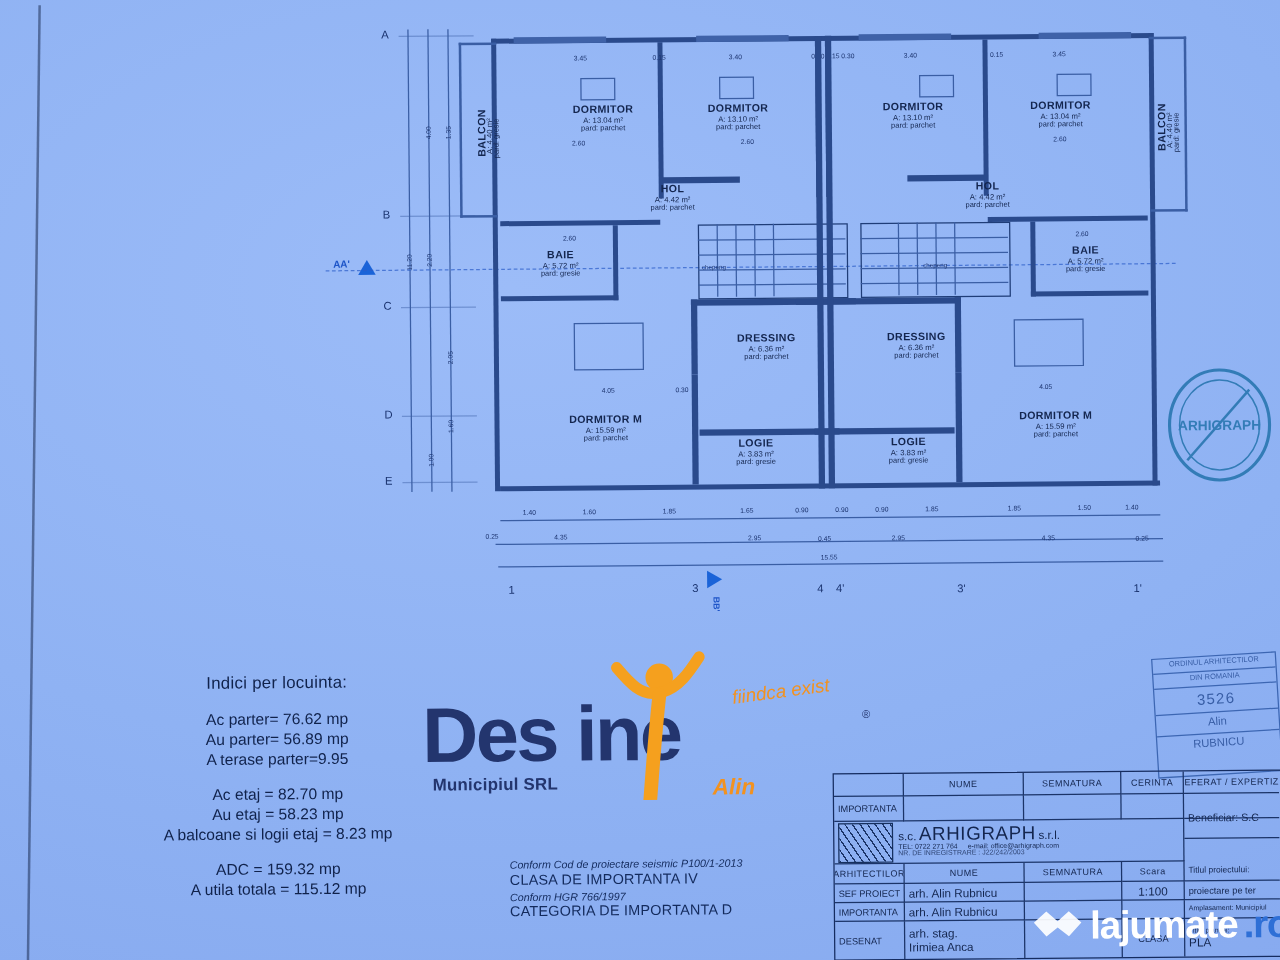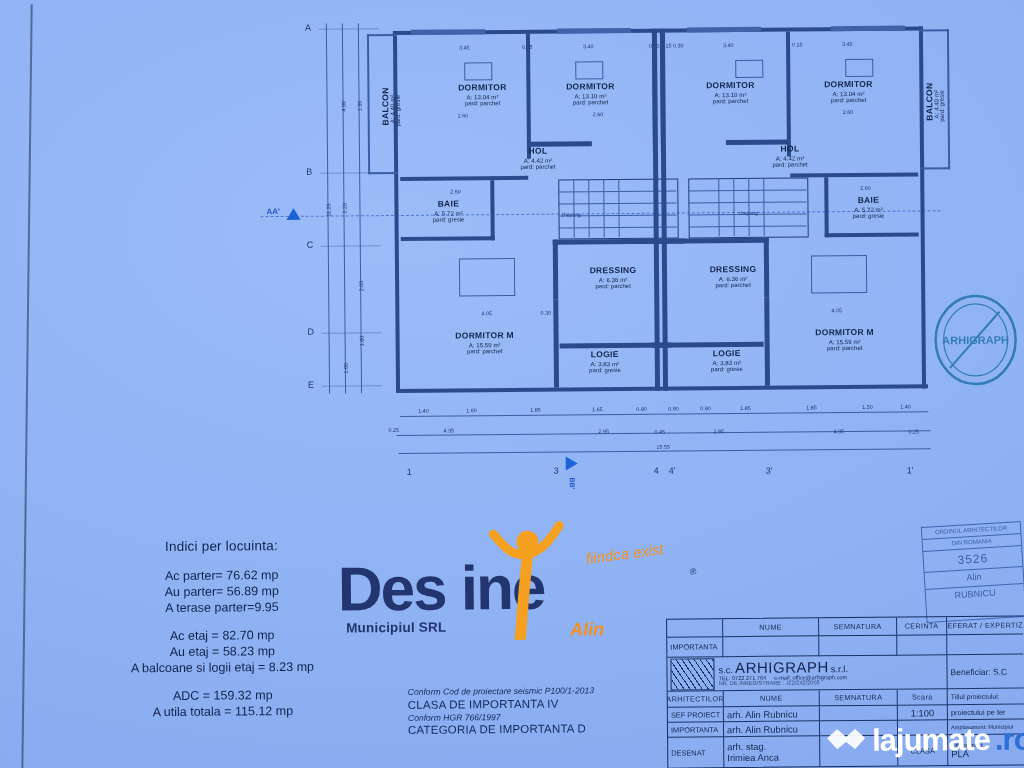--- a/index.html
+++ b/index.html
@@ -440,33 +440,33 @@
           <span class="big">ARHIGRAPH</span>
           <span class="mid">s.r.l.</span>
         </div>
         <div style="display:flex;gap:8px;">
           <span class="sm">TEL: 0722 271 764</span>
           <span class="sm">e-mail: office@arhigraph.com</span>
         </div>
         <div class="sm" style="opacity:.8;">NR. DE INREGISTRARE : J22/242/2003</div>
       </div>
     </div>
-    <div class="c nb" style="left:280px;top:38px;width:76px;height:34px;font-size:8.5px;">Beneficiar: S.C</div>
+    <div class="c nb" style="left:280px;top:20px;width:76px;height:34px;font-size:8.5px;">Beneficiar: S.C</div>
 
     <div class="c hd ctr" style="left:0;top:72px;width:56px;height:16px;">ARHITECTILOR</div>
     <div class="c hd ctr" style="left:56px;top:72px;width:96px;height:16px;">NUME</div>
     <div class="c hd ctr" style="left:152px;top:72px;width:78px;height:16px;">SEMNATURA</div>
     <div class="c hd ctr" style="left:230px;top:72px;width:50px;height:16px;">Scara</div>
     <div class="c nb" style="left:280px;top:72px;width:76px;height:16px;font-size:6.8px;">Titlul proiectului:</div>
 
     <div class="c" style="left:0;top:88px;width:56px;height:15px;">SEF PROIECT</div>
     <div class="c mid" style="left:56px;top:88px;width:96px;height:15px;">arh. Alin Rubnicu</div>
     <div class="c" style="left:152px;top:88px;width:78px;height:15px;"></div>
     <div class="c ctr mid" style="left:230px;top:88px;width:50px;height:15px;">1:100</div>
-    <div class="c nb" style="left:280px;top:88px;width:76px;height:15px;font-size:7.4px;">proiectului pe ter</div>
+    <div class="c nb" style="left:280px;top:88px;width:76px;height:15px;font-size:7.4px;">proiectare pe ter</div>
 
     <div class="c" style="left:0;top:103px;width:56px;height:15px;">IMPORTANTA</div>
     <div class="c mid" style="left:56px;top:103px;width:96px;height:15px;">arh. Alin Rubnicu</div>
     <div class="c" style="left:152px;top:103px;width:78px;height:15px;"></div>
     <div class="c" style="left:230px;top:103px;width:50px;height:15px;"></div>
     <div class="c nb sm" style="left:280px;top:103px;width:76px;height:15px;">Amplasament: Municipiul</div>
 
     <div class="c nbb" style="left:0;top:118px;width:56px;height:30px;">DESENAT</div>
     <div class="c nbb" style="left:56px;top:118px;width:96px;height:30px;flex-direction:column;align-items:flex-start;justify-content:center;">
       <span class="mid">arh. stag.</span>

